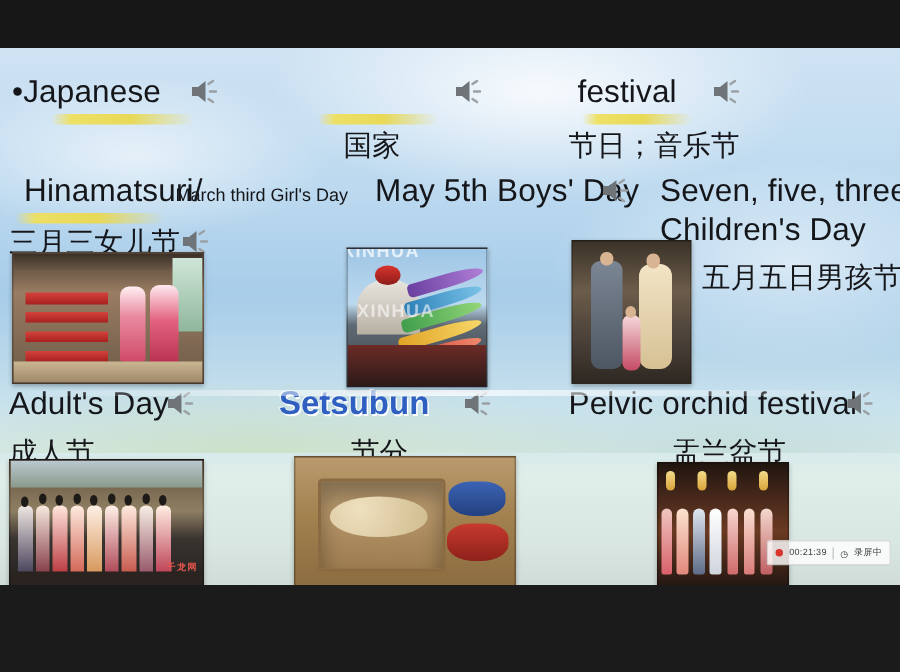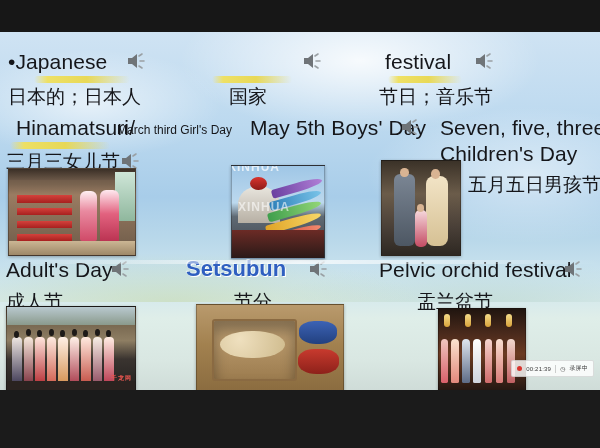--- a/index.html
+++ b/index.html
@@ -142,21 +142,20 @@
   <div id="slide">
 
     <div class="txt en" style="left:8px;top:18px;">•Japanese</div>
     <div class="ul" style="left:34px;top:44px;width:96px;"></div>
     <div class="spk" style="left:126px;top:20px;">
       <svg viewBox="0 0 22 18" width="22" height="18">
           <path d="M2 6h4l5-4v14l-5-4H2z" fill="#6f7478"></path>
           <path d="M13 4l3-2M14 9h4M13 14l3 2" stroke="#9aa0a4" stroke-width="1.6" fill="none" stroke-linecap="round"></path>
         </svg>
     </div>
-    <div class="txt cn" style="left:8px;top:52px;">日本的；日本人</div>
 
     <div class="ul" style="left:212px;top:44px;width:80px;"></div>
     <div class="spk" style="left:302px;top:20px;">
       <svg viewBox="0 0 22 18" width="22" height="18">
           <path d="M2 6h4l5-4v14l-5-4H2z" fill="#6f7478"></path>
           <path d="M13 4l3-2M14 9h4M13 14l3 2" stroke="#9aa0a4" stroke-width="1.6" fill="none" stroke-linecap="round"></path>
         </svg>
     </div>
     <div class="txt cn" style="left:229px;top:52px;">国家</div>
 
@@ -252,21 +251,21 @@
     <div class="ul" style="left:224px;top:280px;width:80px;"></div>
     <div class="txt cn" style="left:234px;top:257px;">节分</div>
 
     <div class="txt en" style="left:379px;top:226px;">Pelvic orchid festival</div>
     <div class="spk" style="left:563px;top:228px;">
       <svg viewBox="0 0 22 18" width="22" height="18">
           <path d="M2 6h4l5-4v14l-5-4H2z" fill="#6f7478"></path>
           <path d="M13 4l3-2M14 9h4M13 14l3 2" stroke="#9aa0a4" stroke-width="1.6" fill="none" stroke-linecap="round"></path>
         </svg>
     </div>
-    <div class="txt cn" style="left:417px;top:257px;">盂兰盆节</div>
+    <div class="txt cn" style="left:448px;top:257px;">盂兰盆节</div>
 
     <div class="photo p4" style="left:6px;top:274px;width:128px;height:84px;">
       <div class="ph-inner">
         <div class="sky"></div>
         <div class="g" style="left:4%;background:linear-gradient(180deg,#efe7e2,#3a3550)"></div>
         <div class="gh" style="left:5.5%;top:28%"></div>
         <div class="g" style="left:13%;background:linear-gradient(180deg,#f6e9dd,#7c2f3c)"></div>
         <div class="gh" style="left:14.5%;top:26%"></div>
         <div class="g" style="left:22%;background:linear-gradient(180deg,#ffe6dd,#b52c32)"></div>
         <div class="gh" style="left:23.5%;top:27%"></div>

